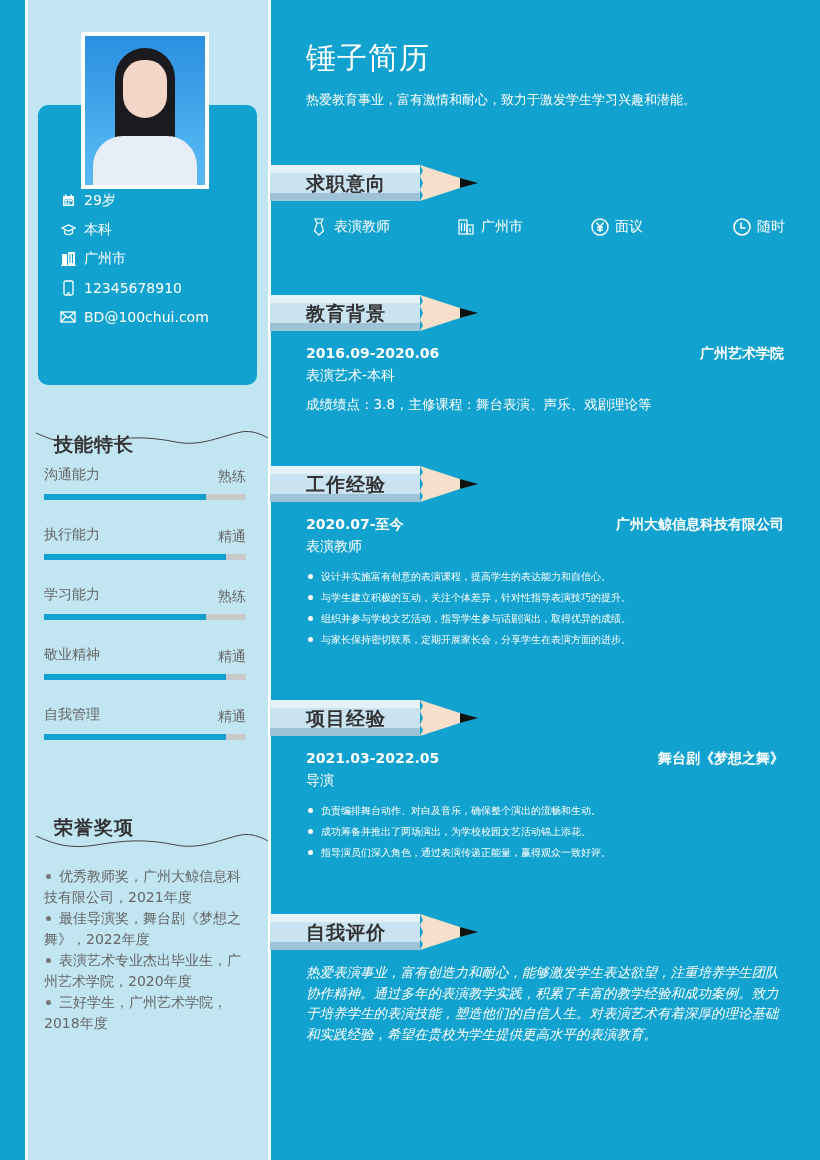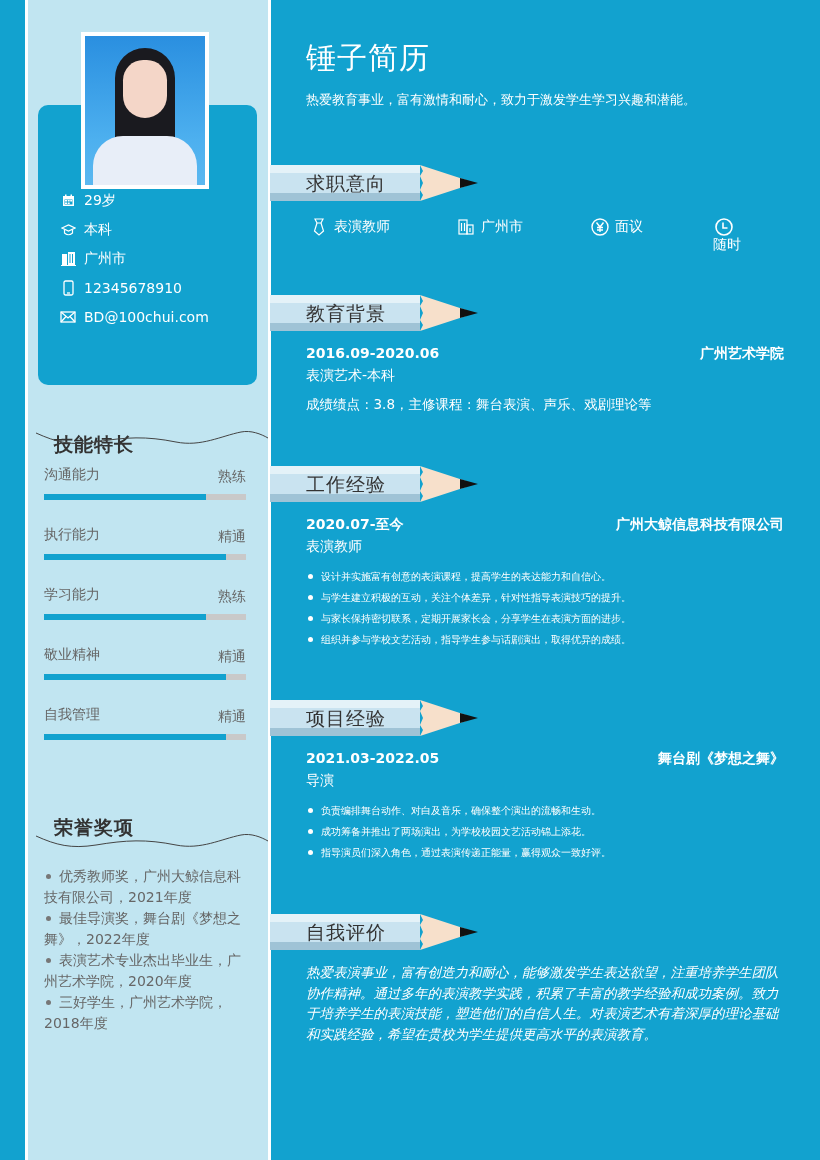--- a/index.html
+++ b/index.html
@@ -33,21 +33,21 @@
   .skill .fill { height: 6px; background: #12a2cf; }
 
   .honors { position: absolute; left: 44px; top: 866px; width: 205px; font-size: 14px; color: #666; line-height: 21px; }
   .honors .h-item { text-indent: 0; }
   .honors .dot { display: inline-block; width: 5px; height: 5px; background: #777; border-radius: 50%; margin: 0 8px 2px 2px; vertical-align: middle; }
 
   .main-title { position: absolute; left: 306px; top: 38px; font-size: 30px; color: #fff; letter-spacing: 1px; }
   .main-sub { position: absolute; left: 306px; top: 91px; font-size: 13px; color: #fff; }
 
   .pencil { position: absolute; left: 270px; width: 210px; height: 40px; }
-  .pencil .label { position: absolute; left: 36px; top: 8px; font-size: 19px; font-weight: normal; color: #333; letter-spacing: 1px; }
+  .pencil .label { position: absolute; left: 36px; top: 8px; font-size: 19px; font-weight: bold; color: #333; letter-spacing: 1px; }
 
   .intent { position: absolute; top: 218px; display: flex; align-items: center; color: #fff; font-size: 14px; }
   .intent .ic { width: 18px; height: 18px; margin-right: 6px; display: inline-flex; align-items: center; justify-content: center; }
 
   .row-head { position: absolute; left: 306px; width: 478px; display: flex; justify-content: space-between; color: #fff; font-size: 14px; font-weight: bold; gap: 27px; }
   .txt { position: absolute; left: 306px; color: #fff; font-size: 14px; }
   .bullets { position: absolute; left: 306px; width: 480px; color: #fff; font-size: 10px; line-height: 21px; list-style: none; }
   .bullets li { position: relative; padding-left: 15px; }
   .bullets li::before { content: ""; position: absolute; left: 2px; top: 8px; width: 5px; height: 5px; border-radius: 50%; background: #fff; }
   .para { position: absolute; left: 306px; top: 962px; width: 480px; color: #fff; font-size: 13.5px; line-height: 20.5px; font-style: italic; }
@@ -220,21 +220,21 @@
 </div>
 <div class="intent" style="left:591px;">
   <span class="ic">
       <svg width="18" height="18" viewBox="0 0 18 18" fill="none" stroke="#fff" stroke-width="1.4">
         <circle cx="9" cy="9" r="8"></circle>
         <path d="M5.5 4.5 L9 9 L12.5 4.5 M9 9 V14 M6 9.5 H12 M6 12 H12"></path>
       </svg>
     </span>
   <span>面议</span>
 </div>
-<div class="intent" style="left:713px;flex-direction:column;">
+<div class="intent" style="left:733px;">
   <span class="ic">
       <svg width="18" height="18" viewBox="0 0 18 18" fill="none" stroke="#fff" stroke-width="1.6">
         <circle cx="9" cy="9" r="8"></circle>
         <path d="M8 4.5 V10 H12.5"></path>
       </svg>
     </span>
   <span>随时</span>
 </div>
 
 <div class="pencil" style="top:293px;">
@@ -265,22 +265,22 @@
   <span class="label">工作经验</span>
 </div>
 <div class="row-head" style="top:516px;">
   <span>2020.07-至今</span>
   <span>广州大鲸信息科技有限公司</span>
 </div>
 <div class="txt" style="top:538px;">表演教师</div>
 <ul class="bullets" style="top:566px;">
   <li>设计并实施富有创意的表演课程，提高学生的表达能力和自信心。</li>
   <li>与学生建立积极的互动，关注个体差异，针对性指导表演技巧的提升。</li>
+  <li>组织并参与学校文艺活动，指导学生参与话剧演出，取得优异的成绩。</li>
   <li>与家长保持密切联系，定期开展家长会，分享学生在表演方面的进步。</li>
-  <li>组织并参与学校文艺活动，指导学生参与话剧演出，取得优异的成绩。</li>
 </ul>
 
 <div class="pencil" style="top:698px;">
   <svg width="210" height="40" viewBox="0 0 210 40">
     <rect x="0" y="2" width="150" height="36" fill="#c9e3f0"></rect>
     <rect x="0" y="2" width="150" height="8" fill="#e4f2f8"></rect>
     <rect x="0" y="30" width="150" height="8" fill="#9fc3d6"></rect>
     <path d="M150 2 L196 17 L196 23 L150 38 L153 32 L150 27 L153 20 L150 13 L153 8 Z" fill="#f7e0cb"></path>
     <path d="M190 15 L208 20 L190 25 Z" fill="#111"></path>
   </svg>

